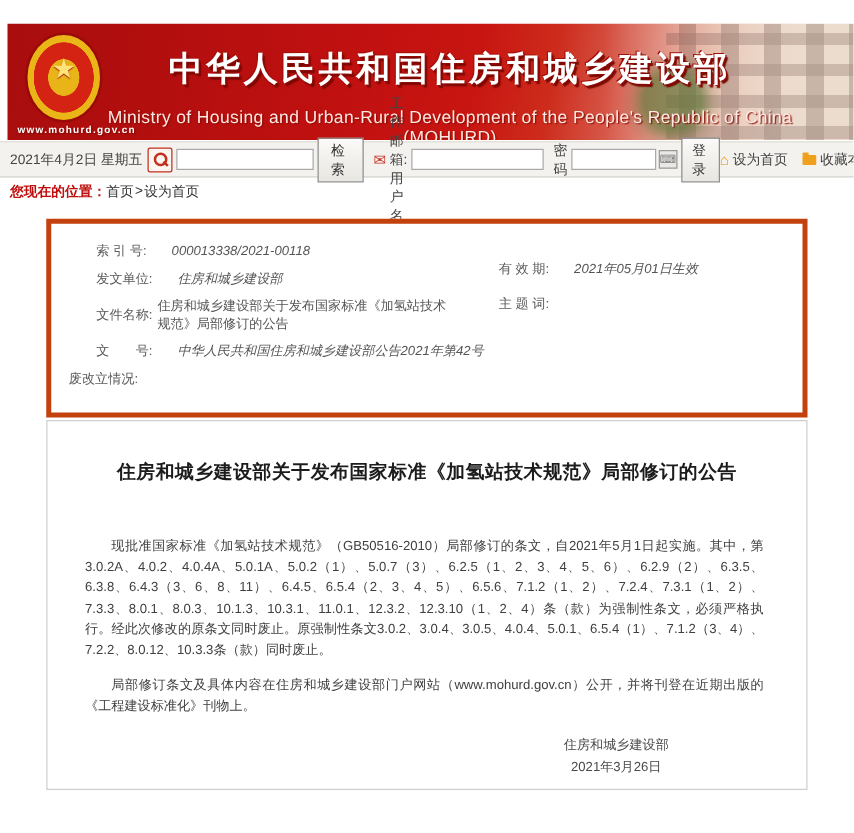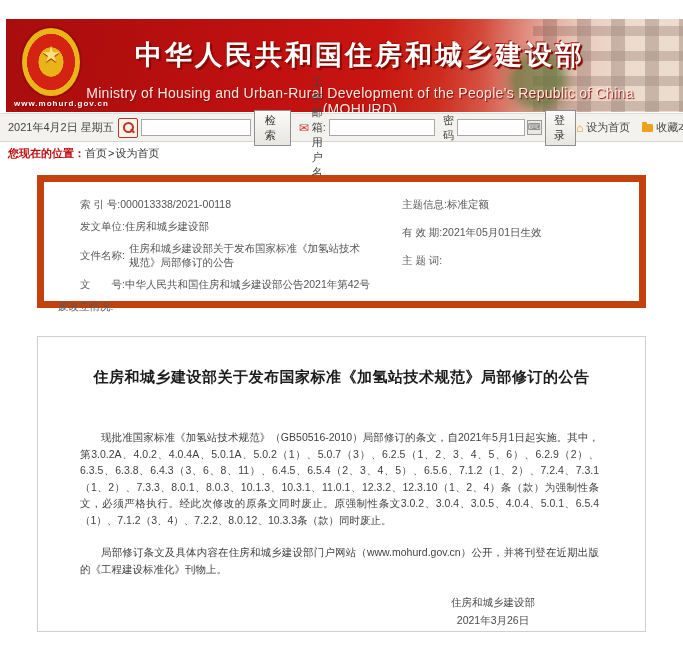--- a/index.html
+++ b/index.html
@@ -49,39 +49,39 @@
   .folder-ico{display:inline-block;width:11px;height:8px;background:#efa11d;border-radius:1px;position:relative;}
   .folder-ico::before{content:"";position:absolute;left:0;top:-2px;width:5px;height:2px;background:#efa11d;border-radius:1px 1px 0 0;}
 
   
   .crumb{position:absolute;left:0;top:141px;width:668px;height:24px;display:flex;align-items:center;font-size:11px;}
   .crumb-label{margin-left:8px;color:#c00d0d;font-weight:bold;}
   .crumb a{color:#333;text-decoration:none;cursor:pointer;}
   .crumb-sep{color:#333;margin:0 1px;}
 
   
-  .meta-box{position:absolute;left:37px;top:175px;width:609px;height:133px;border:7px solid #c2410c;background:#fff;box-sizing:border-box;
+  .meta-box{position:absolute;left:37px;top:175px;width:609px;height:159px;border:4px solid #c2410c;background:#fff;box-sizing:border-box;
     font-size:10.5px;color:#5a5a5a;}
   .meta-grid{display:flex;padding:15px 8px 0 36px;}
   .meta-left{width:322px;}
   .meta-right{flex:1;}
   .mrow{display:flex;margin-bottom:8px;line-height:14px;}
   .mlabel{flex:0 0 auto;white-space:pre;color:#5a5a5a;}
-  .mval{margin-left:0;color:#555;}
+  .mval{margin-left:20px;color:#555;font-style:italic;}
   .mval-wrap{margin-left:4px;width:238px;color:#555;}
   .mrow-docname{align-items:center;}
   .mrow-valid{margin-top:14px;}
   .mrow-kw{margin-top:14px;}
   .mrow-repeal{margin-left:-22px;}
 
   
   .article-box{position:absolute;left:37px;top:336px;width:609px;height:296px;border:1px solid #cfcfcf;background:#fff;box-sizing:border-box;}
   .article-title{margin-top:31px;text-align:center;font-size:15px;font-weight:bold;color:#1c1c1c;letter-spacing:.5px;}
   .article-body{margin-top:42px;padding:0 30px 0 26px;font-size:10.5px;line-height:16.5px;color:#3f3f3f;text-align:justify;}
-  .article-body p{margin:16px;text-indent:2em;}
+  .article-body p{margin:4px;text-indent:2em;}
   .article-body p + p{margin-top:12px;}
   .sig{margin-top:14px;margin-left:auto;margin-right:72px;width:160px;text-align:center;font-size:10.5px;color:#4a4a4a;line-height:18px;}
 </style>
 </head>
 <body>
 
 <div class="page">
 
   <div class="banner">
     <div class="banner-photo"></div>
@@ -143,24 +143,20 @@
         </div>
         <div class="mrow">
           <span class="mlabel">文　　号:</span>
           <span class="mval">中华人民共和国住房和城乡建设部公告2021年第42号</span>
         </div>
         <div class="mrow mrow-repeal">
           <span class="mlabel">废改立情况:</span>
         </div>
       </div>
       <div class="meta-right">
-        <div class="mrow">
-          <span class="mlabel">主题信息:</span>
-          <span class="mval">标准定额</span>
-        </div>
         <div class="mrow mrow-valid">
           <span class="mlabel">有 效 期:</span>
           <span class="mval">2021年05月01日生效</span>
         </div>
         <div class="mrow mrow-kw">
           <span class="mlabel">主 题 词:</span>
         </div>
       </div>
     </div>
   </div>

